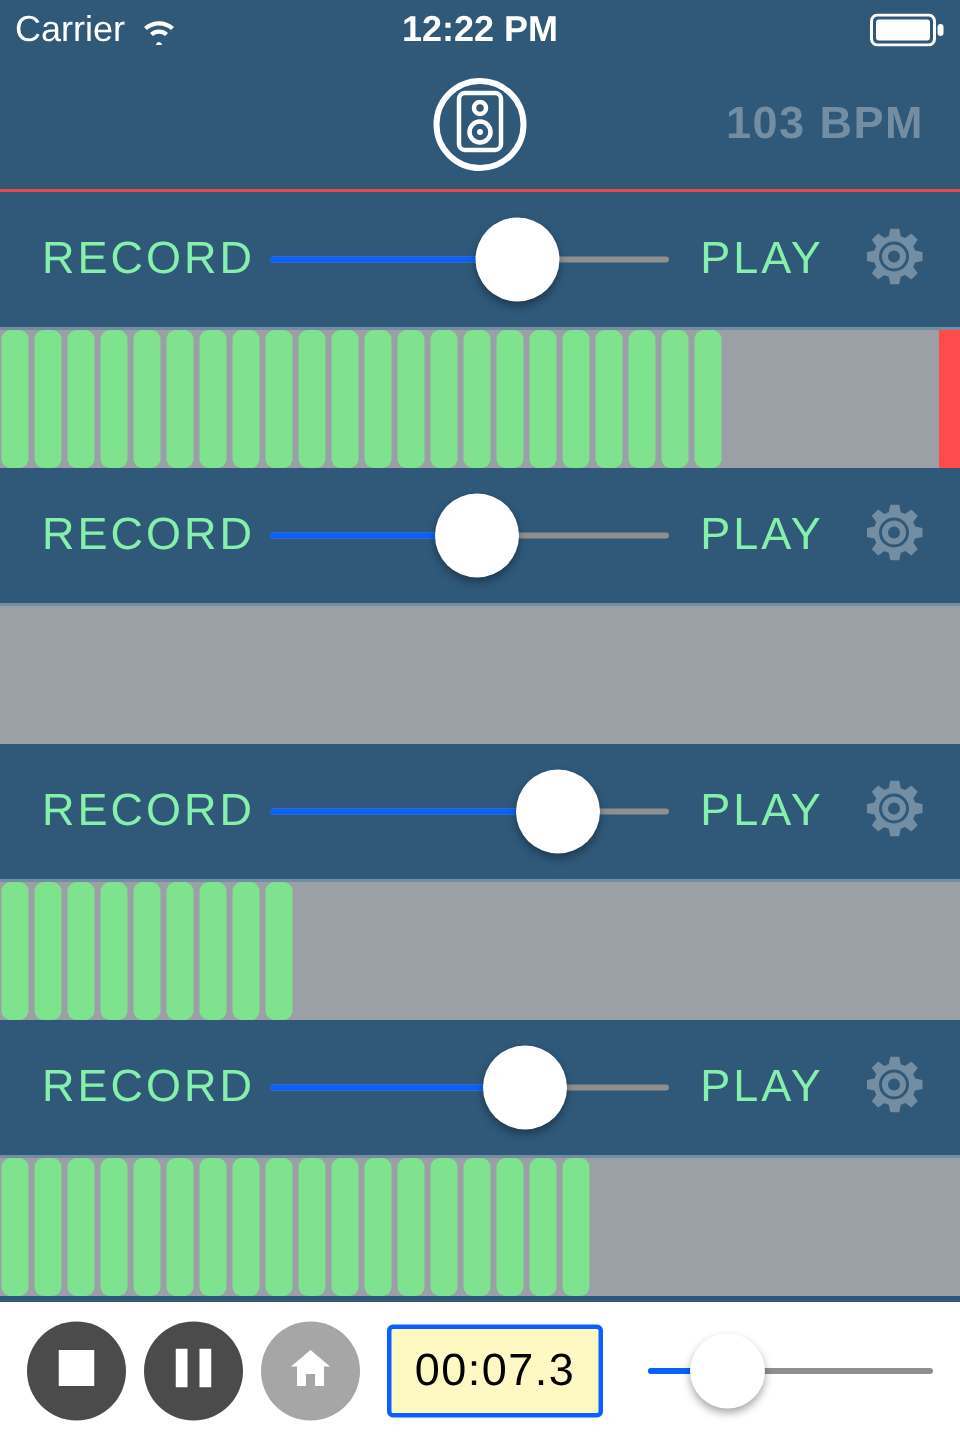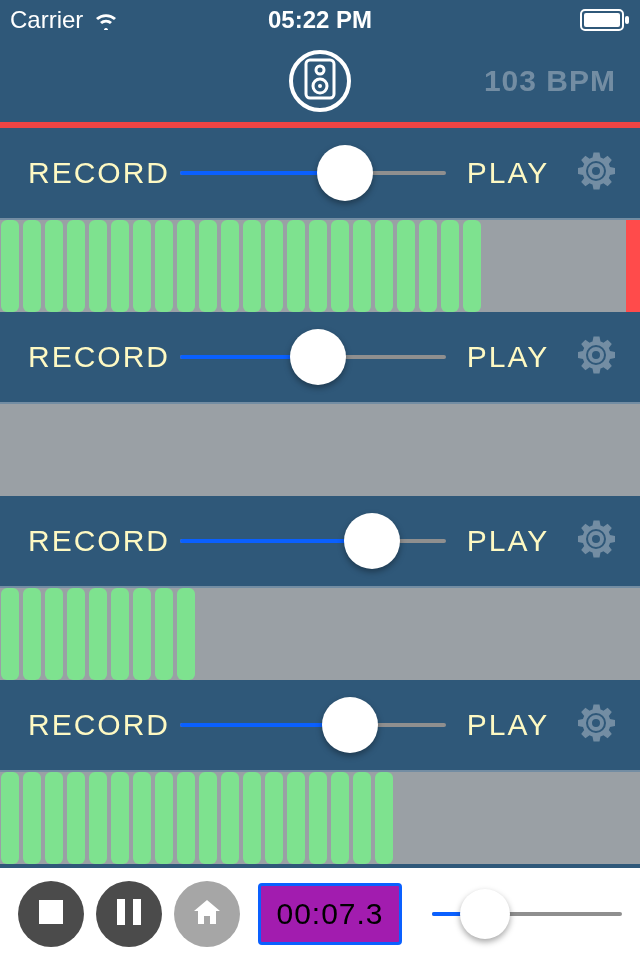--- a/index.html
+++ b/index.html
@@ -3,60 +3,60 @@
 <meta charset="utf-8">
 <style>
   * { margin: 0; padding: 0; box-sizing: border-box; }
   html, body { width: 640px; height: 960px; font-family: -apple-system, "Helvetica Neue", Helvetica, Arial, sans-serif; background: #2f5879; overflow: hidden; }
   
   .status-bar { height: 40px; display: flex; align-items: center; justify-content: space-between; padding: 0 10px; color: #ffffff; font-size: 24px; font-weight: 500; }
   .status-left { display: flex; align-items: center; gap: 10px; }
   .status-center { position: absolute; left: 50%; transform: translateX(-50%); font-weight: 600; font-size: 24px; }
   .wifi-icon svg, .battery-icon svg { display: block; }
   
-  .header { height: 88px; position: relative; display: flex; align-items: center; justify-content: center; border-bottom: 6px solid #ef4444; }
+  .header { height: 88px; position: relative; display: flex; align-items: center; justify-content: center; border-bottom: 2px solid #ef4444; }
   .speaker-btn { width: 62px; height: 62px; border: 4px solid #fff; border-radius: 50%; display: flex; align-items: center; justify-content: center; }
   .bpm { position: absolute; right: 24px; top: 50%; transform: translateY(-50%); color: #738da3; font-size: 30px; font-weight: 600; letter-spacing: 1px; }
   
   .track { height: 184px; display: flex; flex-direction: column; }
   .track-controls { height: 90px; display: flex; align-items: center; padding: 0 18px 0 28px; gap: 12px; }
-  .rec-label, .play-label { color: #fef9c3; font-size: 30px; font-weight: 500; letter-spacing: 2px; }
+  .rec-label, .play-label { color: #86efac; font-size: 30px; font-weight: 500; letter-spacing: 2px; }
   .rec-label { width: 140px; }
   .play-label { width: 100px; text-align: center; }
   .slider-wrap { flex: 1; position: relative; height: 50px; display: flex; align-items: center; }
   .slider-track-bg { position: absolute; left: 0; right: 0; height: 4px; background: #8f8f8f; border-radius: 2px; }
   .slider-track-fill { position: absolute; left: 0; height: 4px; background: #0a60ff; border-radius: 2px; }
   .slider-thumb { position: absolute; width: 56px; height: 56px; background: #fff; border-radius: 50%; box-shadow: 0 3px 6px rgba(0,0,0,0.35); transform: translateX(-50%); top: -3px; }
   .gear { width: 52px; height: 52px; display:flex; align-items:center; justify-content:center; }
   .meter { flex: 1; background: #9aa0a5; position: relative; display: flex; align-items: stretch; gap: 2px; padding: 0; border-top: 2px solid #738da3; }
   .meter-seg { width: 18px; background: #7ee28f; border-radius: 6px; margin: 0 1px; }
   .meter-red { position: absolute; right: 0; top: 0; bottom: 0; width: 14px; background: #ff4b4b; }
   
   .toolbar { position: absolute; bottom: 0; left: 0; right: 0; height: 92px; background: #fff; display: flex; align-items: center; padding: 0 18px; gap: 12px; }
   .round-btn { width: 66px; height: 66px; border-radius: 50%; background: #4b4b4b; display: flex; align-items: center; justify-content: center; }
   .round-btn.disabled { background: #a6a6a6; }
-  .timer-box { width: 144px; height: 62px; background: #a21caf; border: 3px solid #0a60ff; border-radius: 4px; display: flex; align-items: center; justify-content: center; margin-left: 6px; }
+  .timer-box { width: 144px; height: 62px; background: #fef9c3; border: 3px solid #0a60ff; border-radius: 4px; display: flex; align-items: center; justify-content: center; margin-left: 6px; }
   .timer-text { color: #000; font-size: 30px; font-weight: 400; letter-spacing: 1px; }
   .tb-slider { flex: 1; position: relative; height: 50px; margin-left: 18px; }
   .tb-slider .slider-track-bg { left: 0; right: 0; }
   .tb-slider .slider-thumb { width: 50px; height: 50px; top: 0; }
 </style>
 </head>
 <body>
 
 <div class="status-bar">
   <div class="status-left">
     <span>Carrier</span>
     <span class="wifi-icon">
       <svg width="26" height="20" viewBox="0 0 26 20">
           <path d="M13 18 a2 2 0 1 0 0.001 0 M7 12 a9 9 0 0 1 12 0 l-2 2 a6 6 0 0 0 -8 0 z M3 8 a15 15 0 0 1 20 0 l-2 2 a12 12 0 0 0 -16 0 z" fill="#fff"></path>
         </svg>
     </span>
   </div>
-  <span class="status-center">05:22 PM</span>
+  <span class="status-center">12:22 PM</span>
   <span class="battery-icon">
     <svg width="50" height="22" viewBox="0 0 50 22">
         <rect x="1" y="1" width="42" height="20" rx="4" fill="none" stroke="#fff" stroke-width="2"></rect>
         <rect x="4" y="4" width="36" height="14" rx="2" fill="#fff"></rect>
         <rect x="45" y="7" width="4" height="8" rx="2" fill="#fff"></rect>
       </svg>
   </span>
 </div>
 
 <div class="header">

